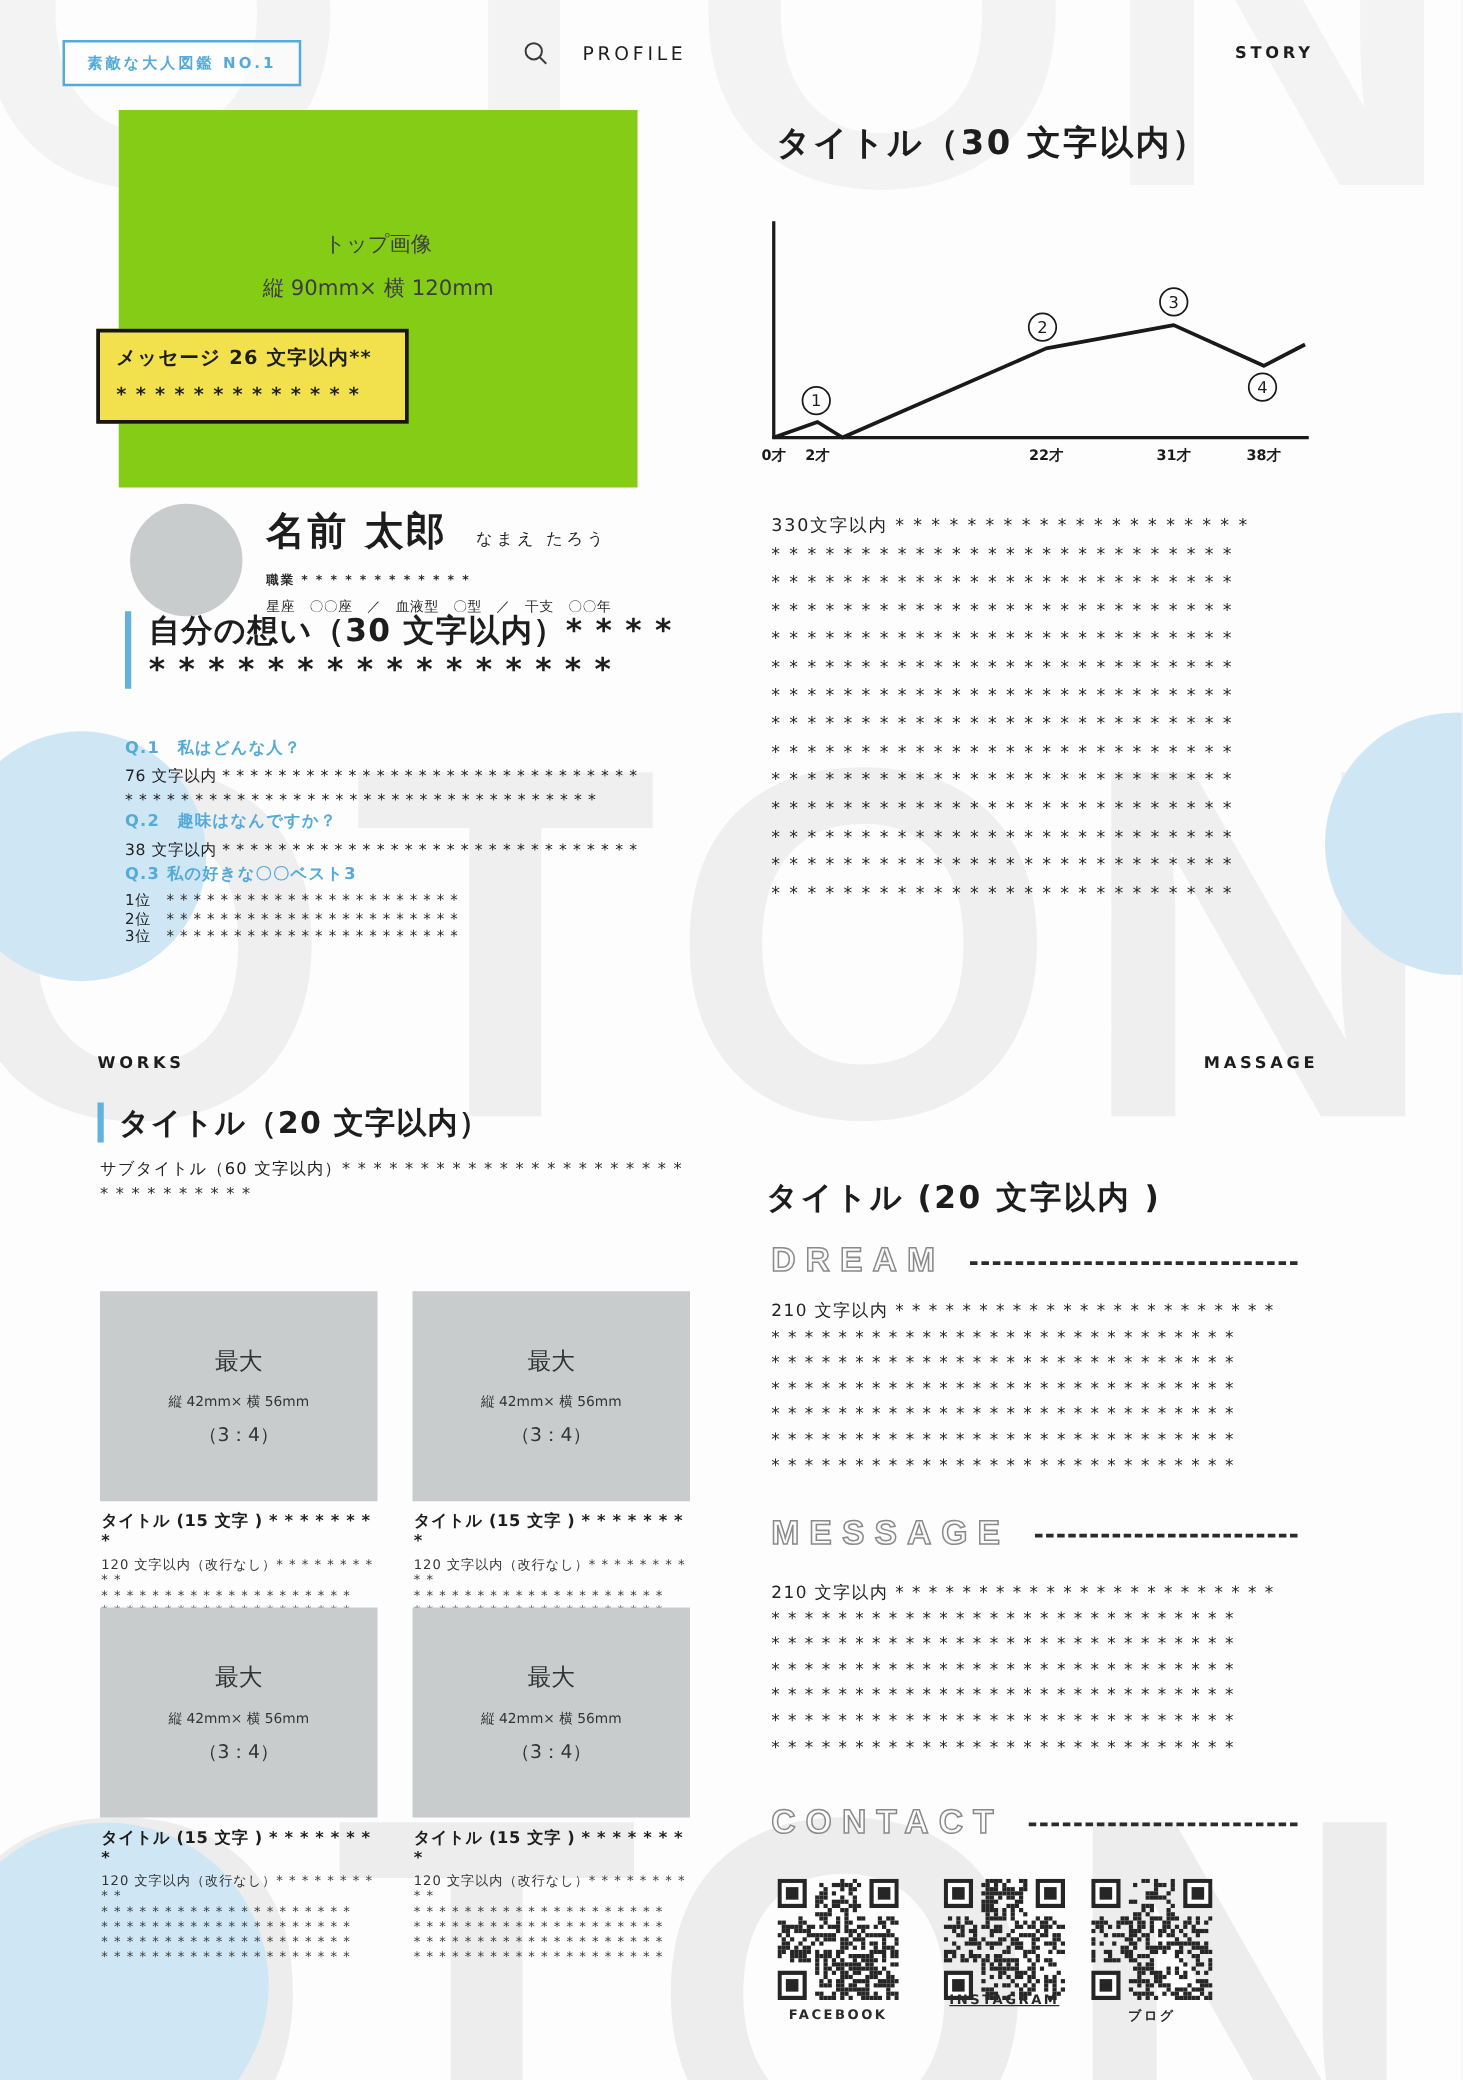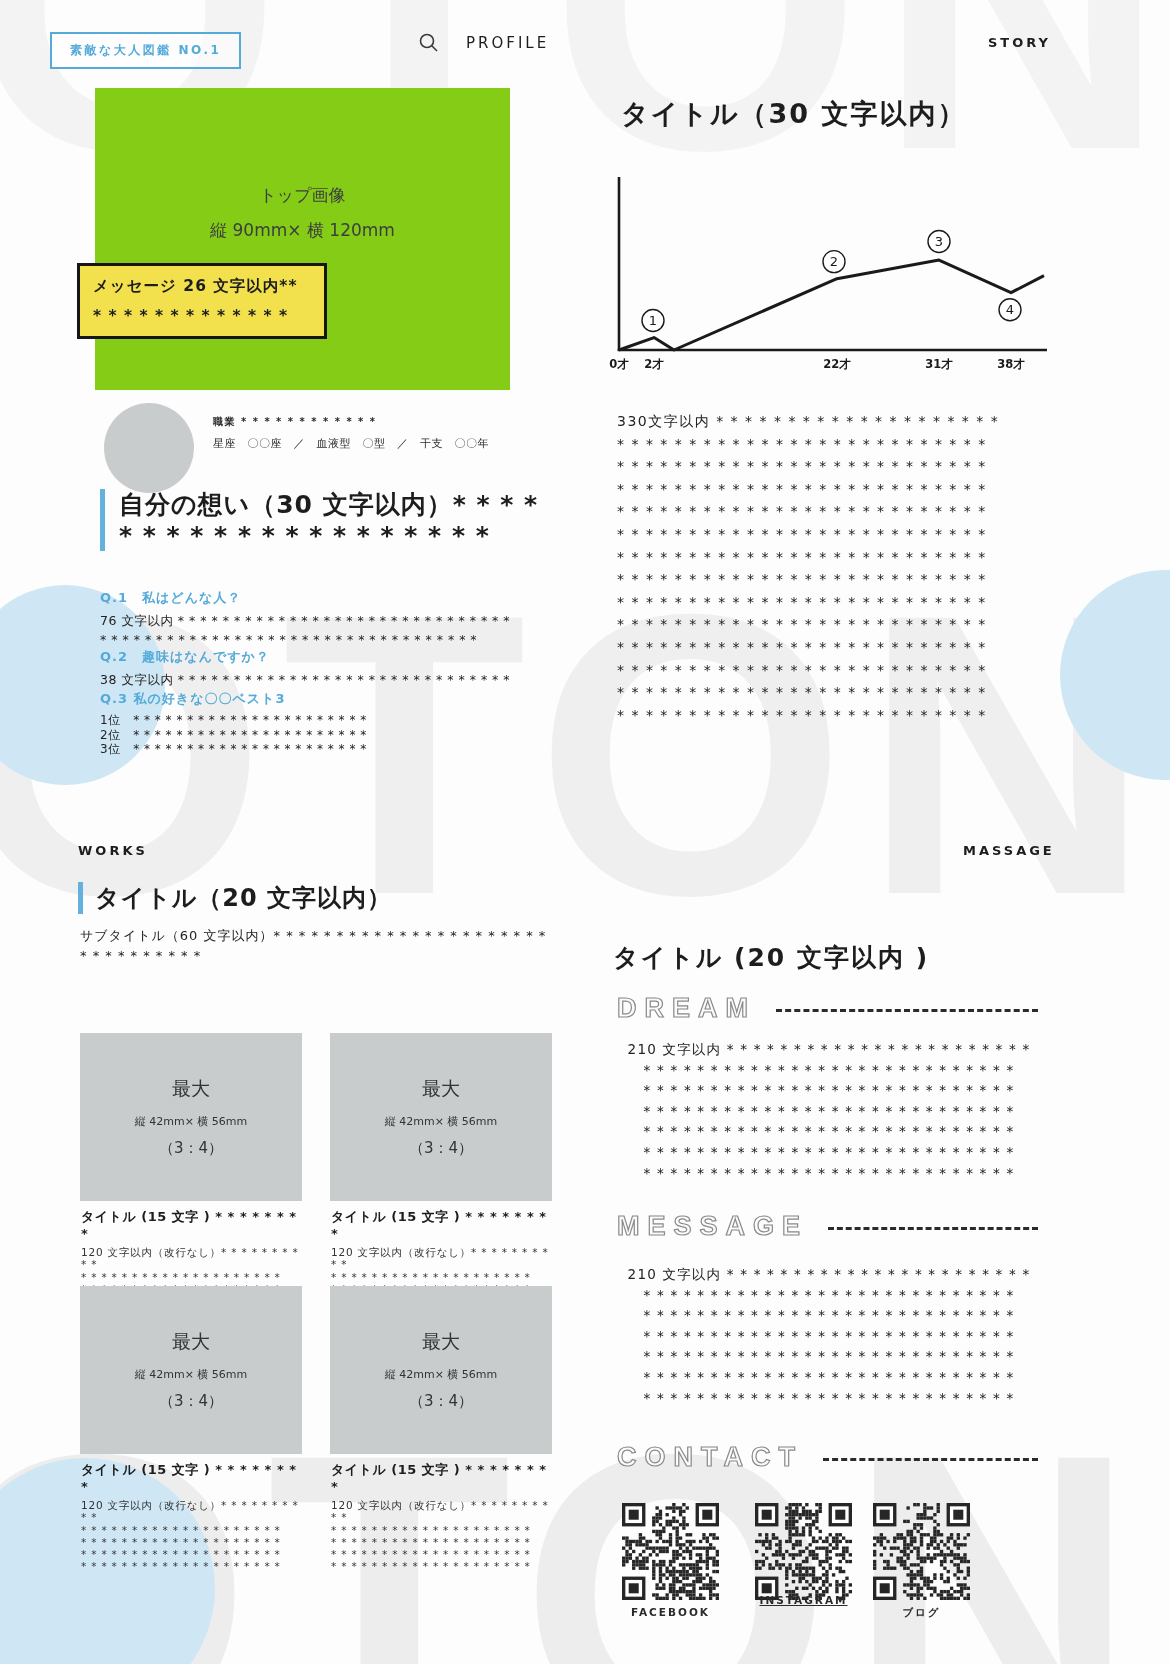--- a/index.html
+++ b/index.html
@@ -46,21 +46,21 @@
   .wbox .b3{font-size:15px;}
   .cap-title{font-size:13px;font-weight:700;letter-spacing:.5px;}
   .cap-body{font-size:10.5px;line-height:12.3px;letter-spacing:.8px;margin-top:5px;
             white-space:pre-line;color:#333;}
 
   .mp-title{font-size:25px;font-weight:700;letter-spacing:2px;}
   .secrow{display:flex;align-items:center;gap:20px;}
   .outline-h{font-size:27px;font-weight:700;letter-spacing:8px;color:#fbfbfb;
              -webkit-text-stroke:1.2px #8a8a8a;font-family:"Liberation Sans",sans-serif;}
   .dashline{flex:1;border-top:3.5px dashed #2b2b2b;margin-top:4px;}
-  .sec-body{font-size:13.5px;line-height:20.6px;letter-spacing:1.2px;white-space:pre-line;color:#222;text-align:center;}
+  .sec-body{font-size:13.5px;line-height:20.6px;letter-spacing:1.2px;white-space:pre-line;color:#222;}
   .qr-label{font-size:10.5px;font-weight:700;letter-spacing:2px;text-align:center;color:#2a2a2a;}
 </style>
 </head>
 <body>
 
 <div class="page">
 
   <div class="wm" style="left:-30px;top:-190px;font-size:400px;color:#f3f3f3;">OTONA</div>
   <div class="wm" style="left:-45px;top:555px;font-size:400px;color:#efefef;">OTONA</div>
   <div class="wm" style="left:-60px;top:1395px;font-size:400px;color:#ededed;">OTONA</div>
@@ -80,20 +80,24 @@
 
   <div class="layer top-image" style="left:95px;top:88px;width:415px;height:302px;">
     <div class="l1">トップ画像</div>
     <div class="l2">縦 90mm× 横 120mm</div>
   </div>
   <div class="layer msg-box" style="left:77px;top:263px;width:218px;">メッセージ 26 文字以内**
 * * * * * * * * * * * * *</div>
 
   <div class="layer avatar" style="left:104px;top:403px;width:90px;height:90px;"></div>
   <div class="layer" style="left:213px;top:404px;width:420px;">
+    <div>
+      <span class="name-main">名前 太郎</span>
+      <span class="name-kana">なまえ たろう</span>
+    </div>
     <div class="job-line">職業 * * * * * * * * * * * *</div>
     <div class="attr-line">星座　〇〇座　／　血液型　〇型　／　干支　〇〇年</div>
   </div>
 
   <div class="layer thoughts" style="left:100px;top:489px;width:430px;">自分の想い（30 文字以内）* * * *
 * * * * * * * * * * * * * * * *</div>
 
   <div class="layer" style="left:100px;top:589px;width:435px;">
     <div class="q-label">Q.1　私はどんな人？</div>
     <div class="q-answer">76 文字以内 * * * * * * * * * * * * * * * * * * * * * * * * * * * * * *

